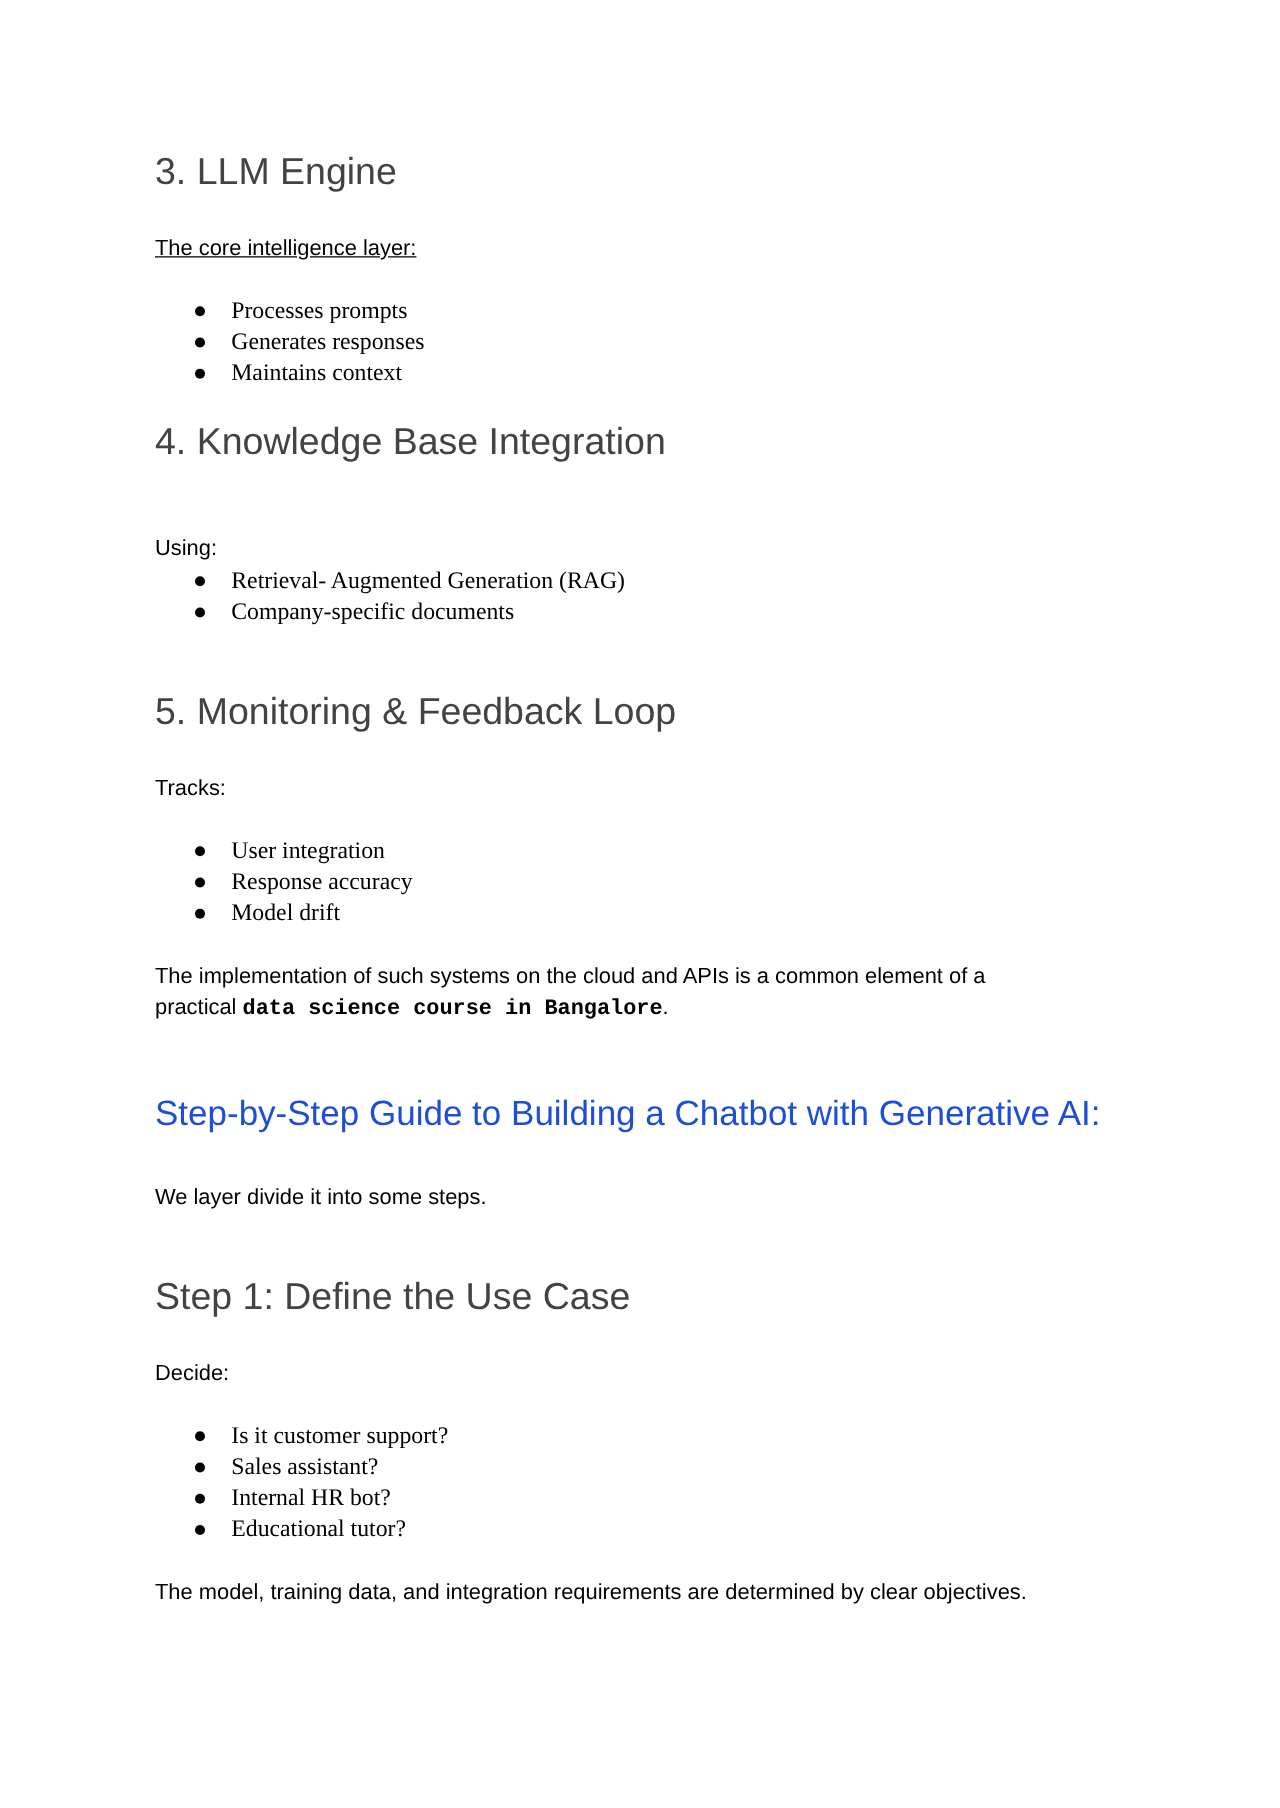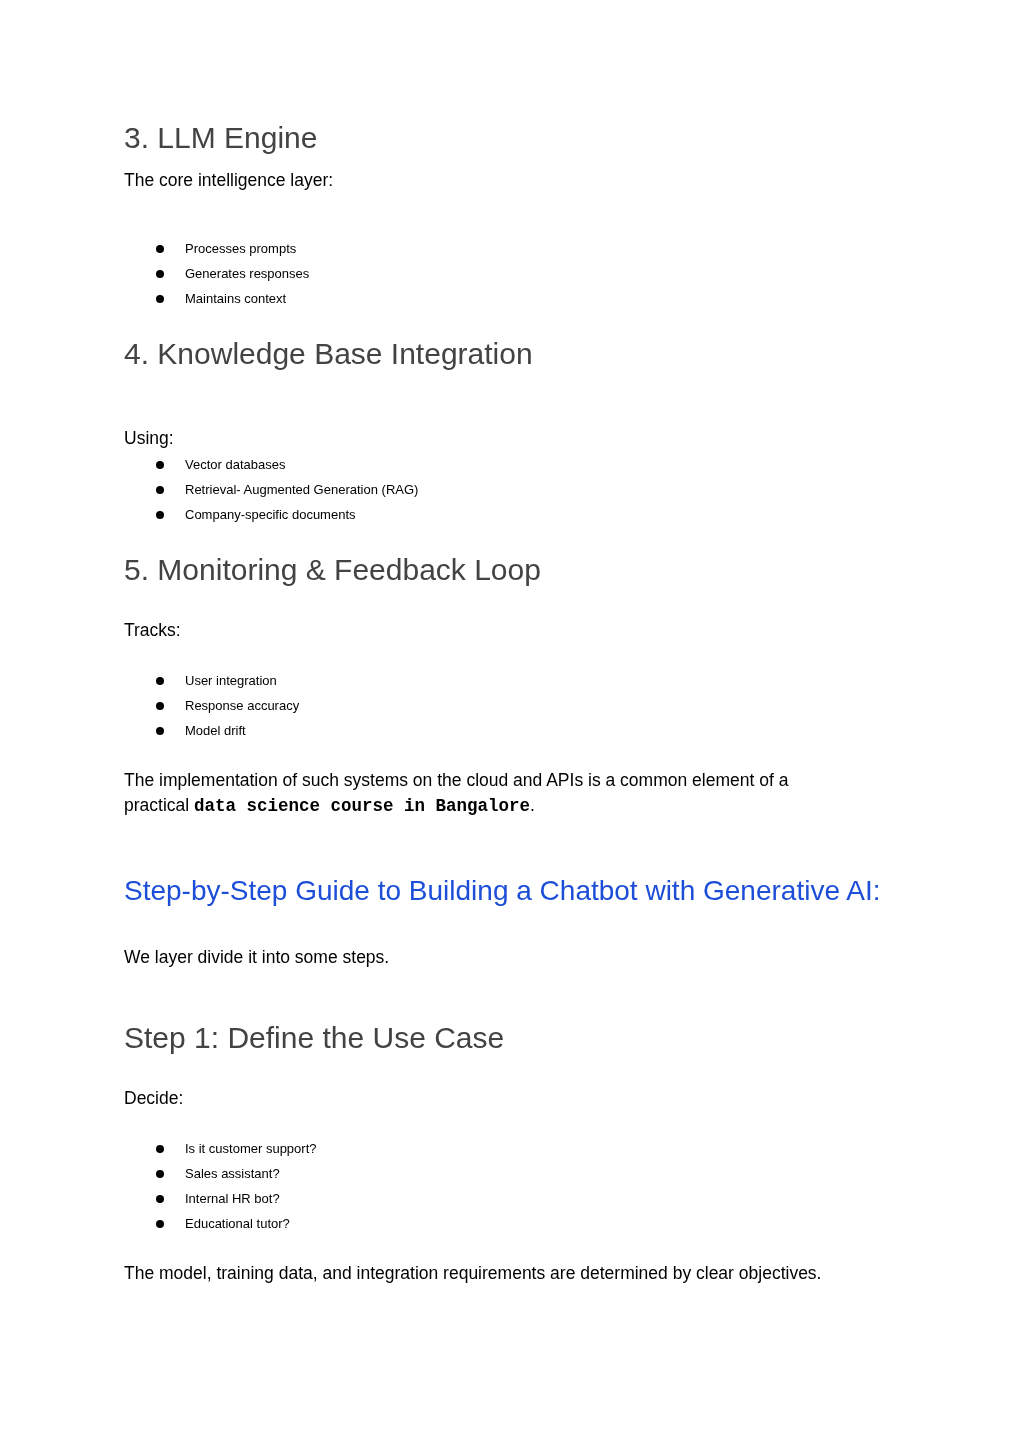--- a/index.html
+++ b/index.html
@@ -49,51 +49,51 @@
       position: absolute;
       left: 0;
       margin: 0;
       padding: 0;
       list-style: none;
     }
     ul.bullets li {
       position: relative;
       height: 25px;
       line-height: 25px;
-      font-size: 13px;
+      font-size: 19px;
       padding-left: 61px;
       white-space: nowrap;
+      font-family: Liberation Serif, serif;
     }
     ul.bullets li .dot {
       position: absolute;
       left: 32px;
       top: 9px;
       width: 8px;
       height: 8px;
       border-radius: 50%;
       background: #000;
     }
   </style>
 </head>
 <body>
 
 <div class="page">
 
   <div class="h3" style="top:124px;">3. LLM Engine</div>
-  <div class="p" style="top:168px;">The core intelligence layer:</div>
+  <div class="p" style="top:186px;text-decoration:underline;">The core intelligence layer:</div>
   <ul class="bullets" style="top:236px;">
     <li><span class="dot"></span><span>Processes prompts</span></li>
     <li><span class="dot"></span><span>Generates responses</span></li>
     <li><span class="dot"></span><span>Maintains context</span></li>
   </ul>
 
   <div class="h3" style="top:340px;">4. Knowledge Base Integration</div>
   <div class="p" style="top:402px;margin-top:24px;">Using:</div>
   <ul class="bullets" style="top:452px;">
-    <li><span class="dot"></span><span>Vector databases</span></li>
     <li><span class="dot"></span><span>Retrieval- Augmented Generation (RAG)</span></li>
     <li><span class="dot"></span><span>Company-specific documents</span></li>
   </ul>
 
   <div class="h3" style="top:556px;">5. Monitoring &amp; Feedback Loop</div>
   <div class="p" style="top:618px;">Tracks:</div>
   <ul class="bullets" style="top:668px;">
     <li><span class="dot"></span><span>User integration</span></li>
     <li><span class="dot"></span><span>Response accuracy</span></li>
     <li><span class="dot"></span><span>Model drift</span></li>

